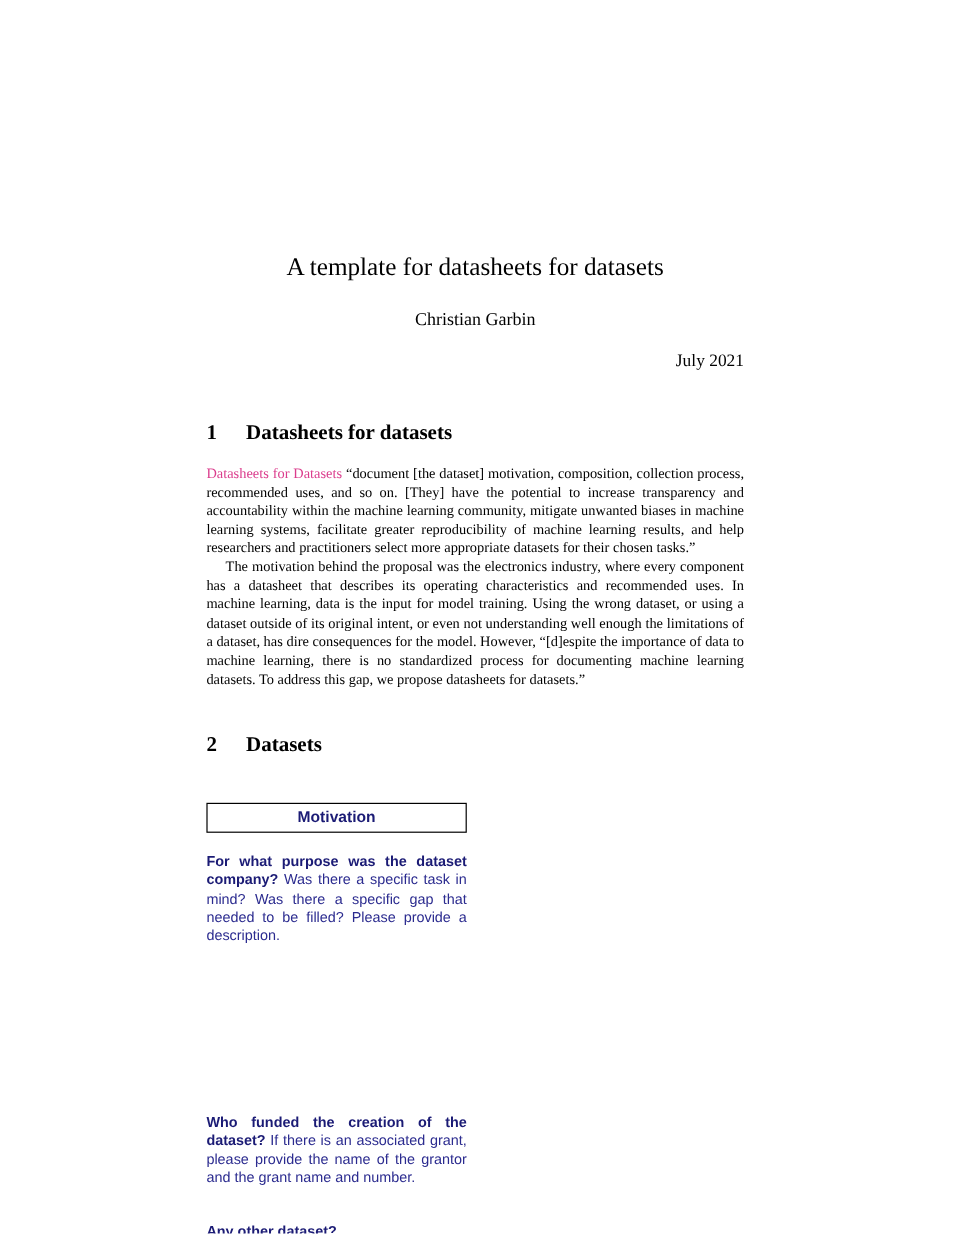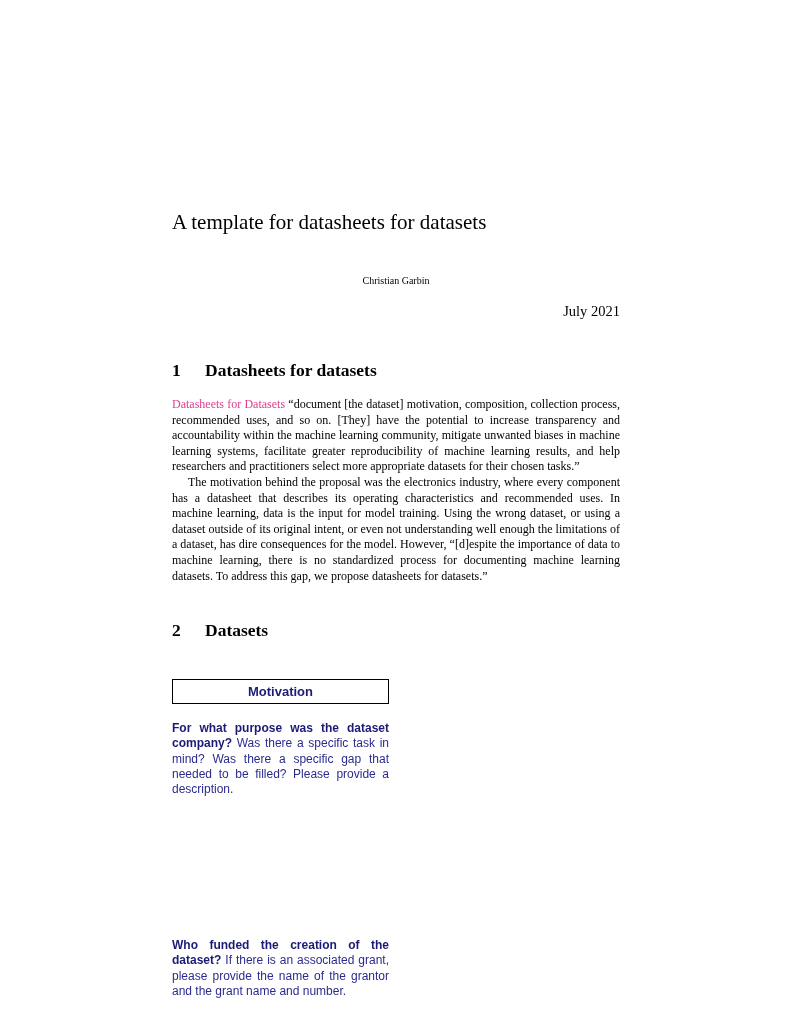--- a/index.html
+++ b/index.html
@@ -18,28 +18,28 @@
     overflow: hidden;
   }
   .content {
     position: absolute;
     left: 172px;
     top: 0;
     width: 448px;
   }
   .title {
     margin-top: 210px;
-    text-align: left;
+    text-align: center;
     font-size: 21px;
     line-height: 25px;
   }
   .author {
-    margin-top: 40px;
+    margin-top: 24px;
     text-align: center;
-    font-size: 10px;
+    font-size: 15px;
   }
   .date {
     margin-top: 17px;
     text-align: right;
     font-size: 14.5px;
   }
   .sec-heading {
     font-weight: bold;
     font-size: 17.5px;
     display: flex;

